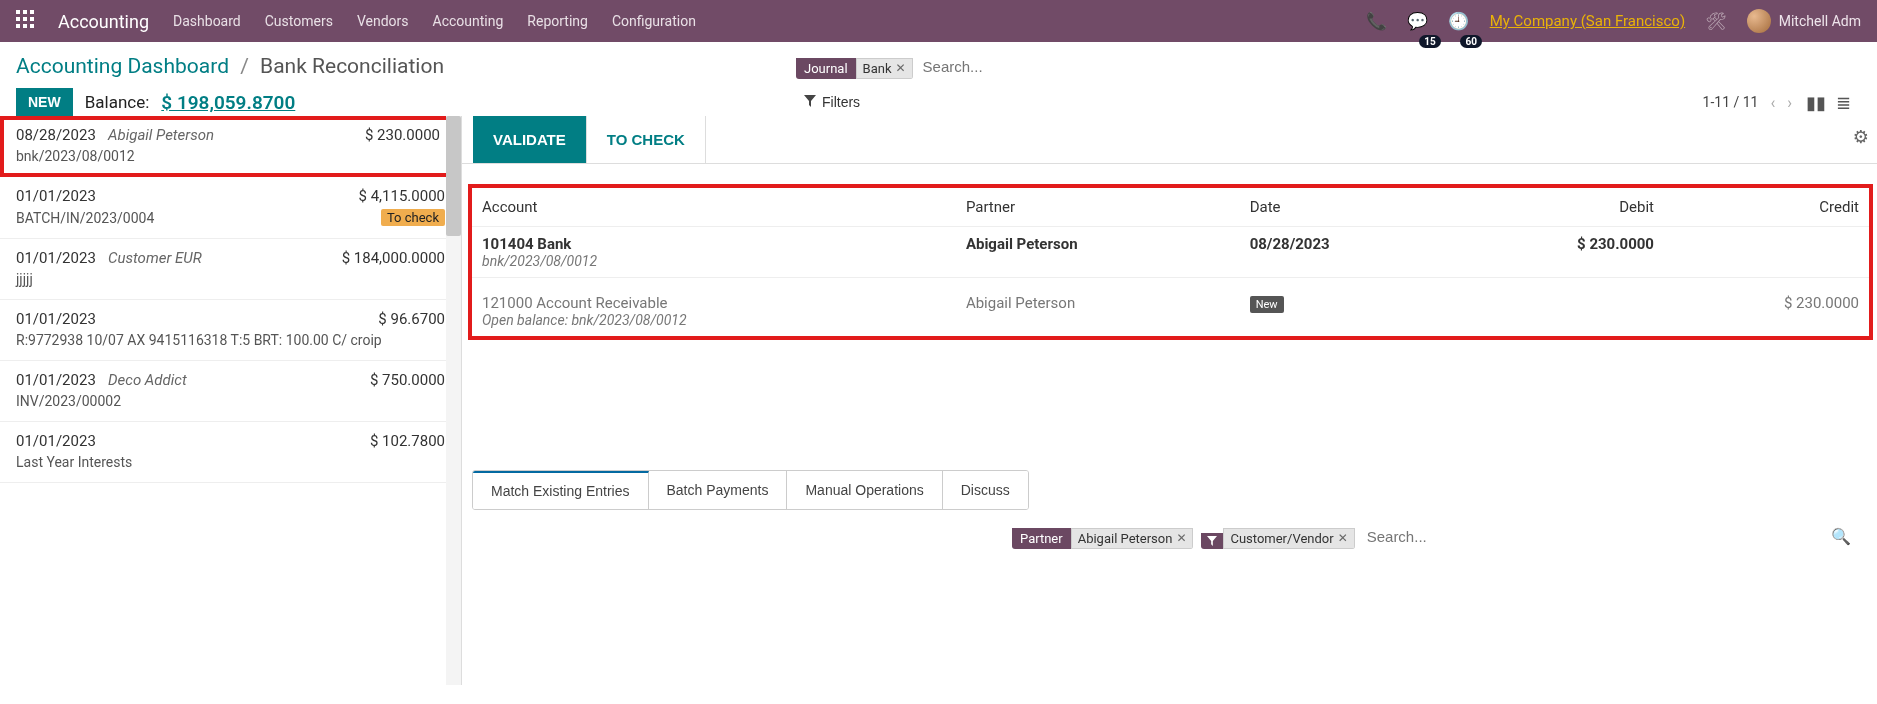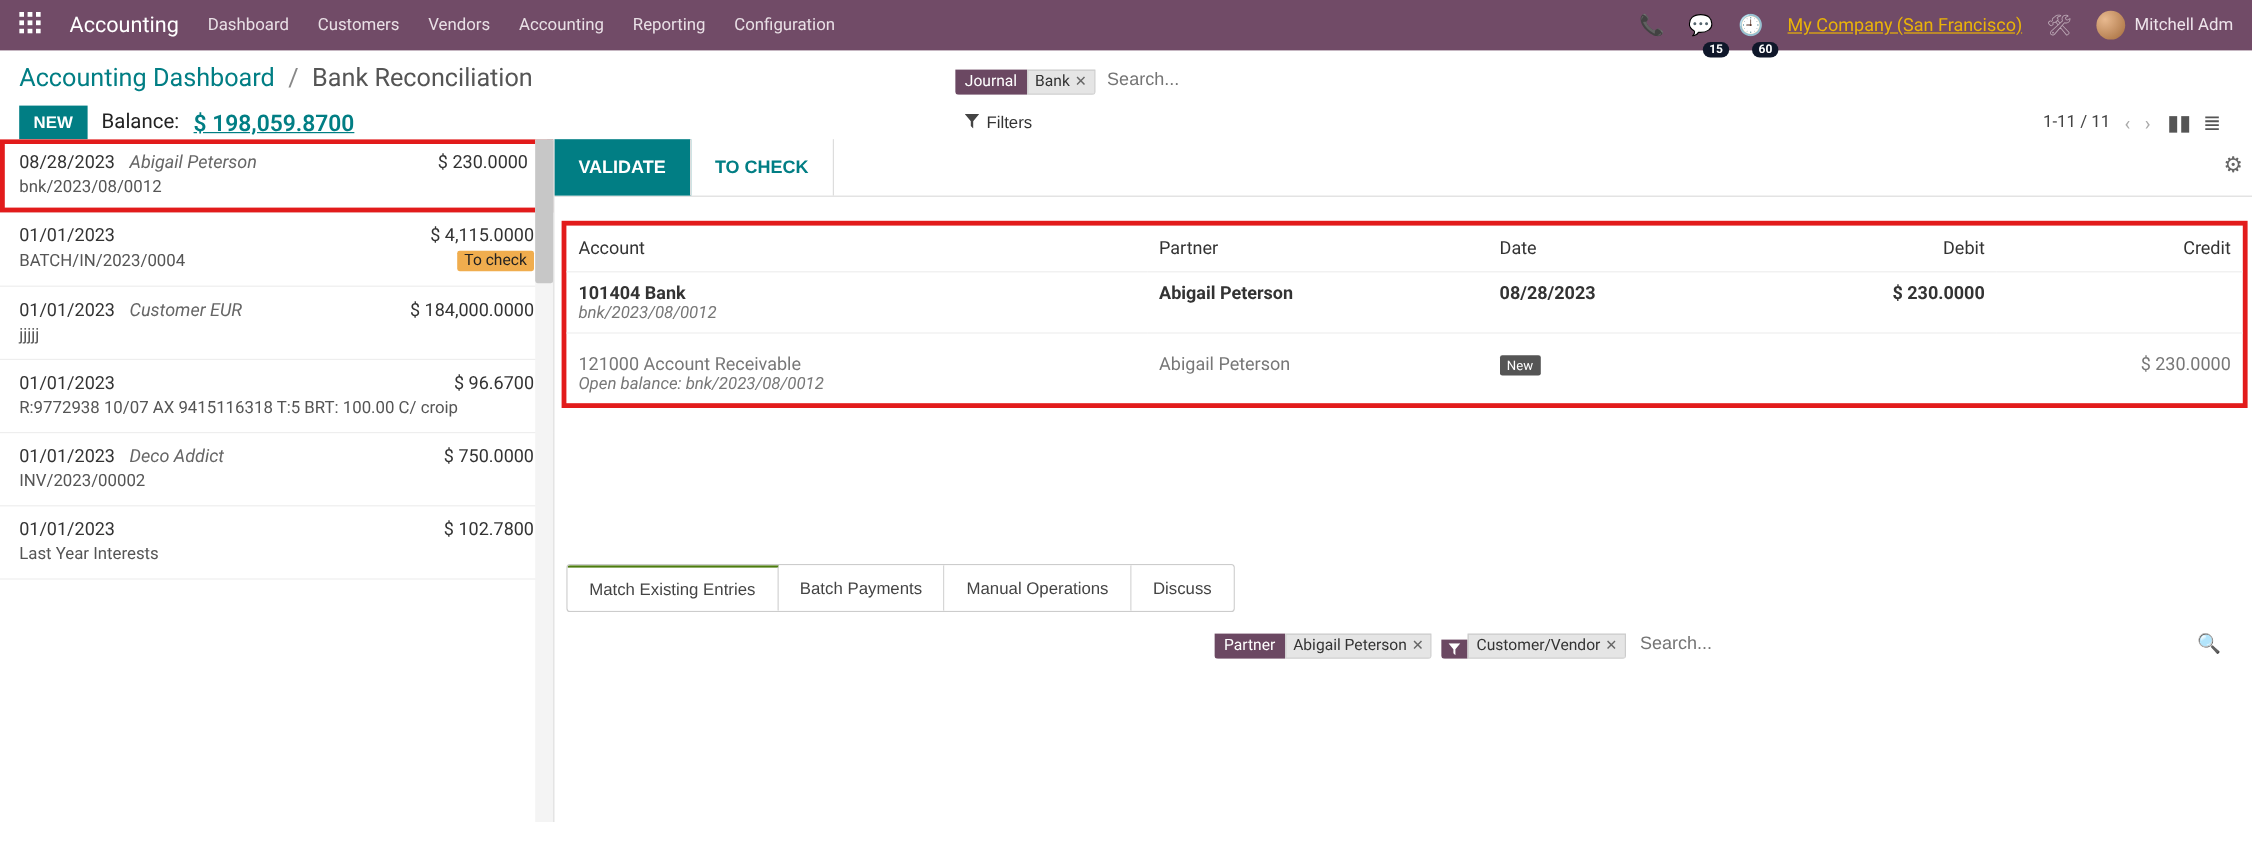--- a/index.html
+++ b/index.html
@@ -57,39 +57,39 @@
   .stmt .date { color: #333; font-size: 15px; width: 92px; }
   .stmt .partner { color: #666; font-style: italic; font-size: 15px; }
   .stmt .amount { margin-left: auto; color: #333; font-size: 15px; }
   .stmt .row2 { font-size: 14px; color: #555; margin-top: 4px; display:flex; align-items:center; }
   .tag-tocheck { background: #f0ad4e; color: #222; font-size: 13px; padding: 1px 6px; border-radius: 2px; }
   .stmt.selected { outline: 4px solid #e21b1b; outline-offset: -4px; border-right: 5px solid #017E84; }
 
   .right-pane { flex: 1; padding: 0 0 0 0; display: flex; flex-direction: column; }
   .tabs-top { display: flex; border-bottom: 1px solid #ddd; height: 48px; align-items: stretch; }
   .tab-btn { padding: 0 20px; font-size: 15px; font-weight: 700; background: none; border: none; border-right: 1px solid #ddd; cursor: pointer; color: #017E84; }
-  .tab-btn.primary { background: #017E84; color: #fff; }
+  .tab-btn.primary { background: #017E84; color: #fff; margin-left: 11px; }
   .tabs-top .gear { margin-left: auto; padding: 10px 8px; color: #666; cursor: pointer; font-size:18px; }
 
   .recon-table-wrap { border: 4px solid #e21b1b; margin: 20px 4px 0 6px; }
   .recon-table { width: 100%; border-collapse: collapse; }
   .recon-table th { text-align: left; font-weight: 400; color: #333; padding: 10px 10px; border-bottom: 1px solid #eee; font-size: 15px; }
   .recon-table th.num, .recon-table td.num { text-align: right; }
   .recon-table td { padding: 8px 10px; vertical-align: top; font-size: 15px; }
   .recon-table tr.bold td { font-weight: 700; }
   .recon-table tr .sub { color: #777; font-style: italic; font-weight: 400; font-size:14px; }
   .badge-new { background: #555; color: #fff; font-size: 11px; padding: 2px 6px; border-radius: 2px; }
   .row-ar td { color: #777; border-top: 1px solid #eee; padding-top: 16px;}
   .row-ar .sub { color: #888; }
 
   .lower-tabs-wrap { margin-top: 130px; padding: 0 10px;}
   .lower-tabs { display: flex; border: 1px solid #ccc; width: fit-content; border-radius: 3px; overflow:hidden; }
   .lower-tabs button { background: #fff; border: none; border-right: 1px solid #ccc; padding: 10px 18px; font-size: 14px; cursor: pointer; color: #444; }
   .lower-tabs button:last-child { border-right: none; }
-  .lower-tabs button.active { border-top: 2px solid #4d7c0f; background: #fff; }
+  .lower-tabs button.active { border-top: 2px solid #0369a1; background: #fff; }
 
   .lower-search { display: flex; align-items: center; gap: 8px; margin-top: 14px; padding-left: 540px; position: relative;}
   .search-icon-right { margin-left:auto; color:#666; font-size:16px; padding-right:16px;}
 </style>
 </head>
 <body>
 
 <div class="navbar">
   <span class="apps-icon">
     <svg width="18" height="18" viewBox="0 0 18 18">

